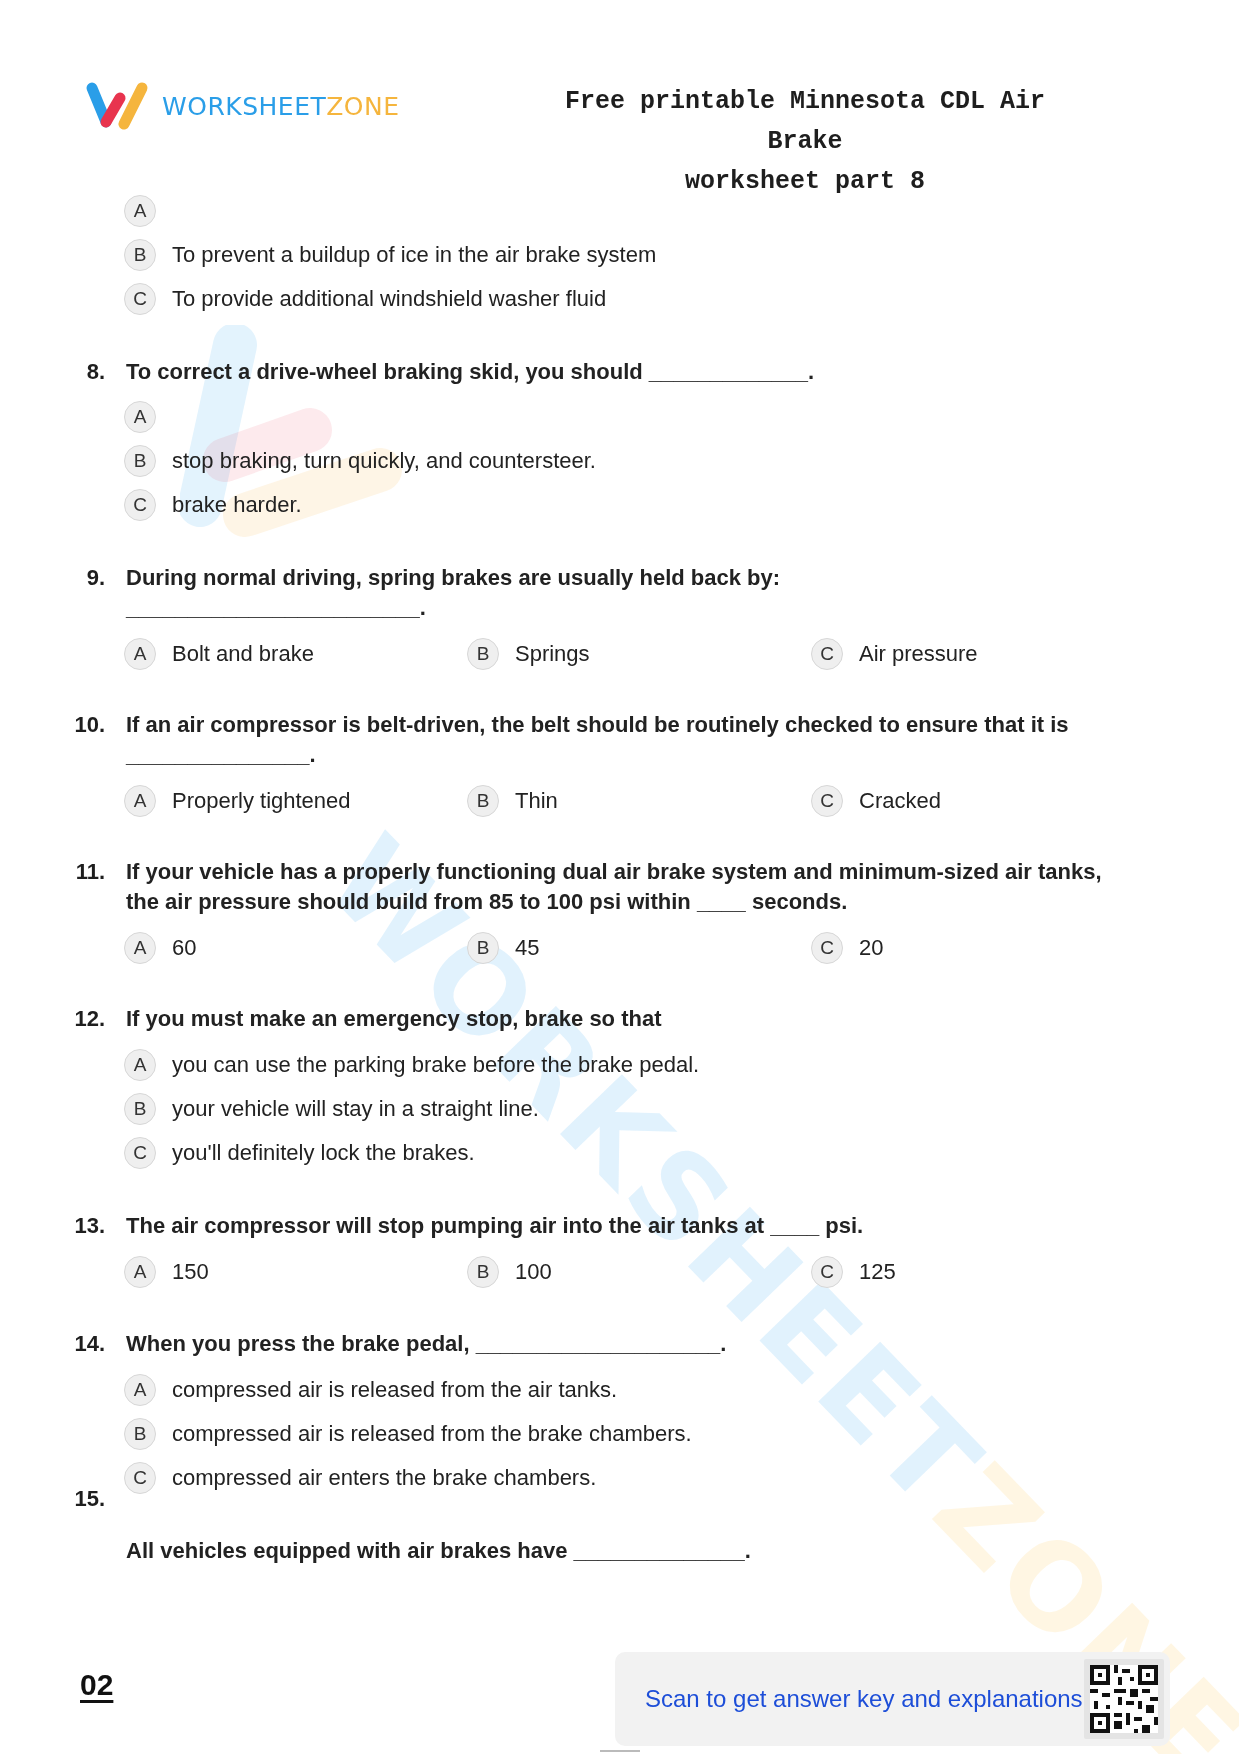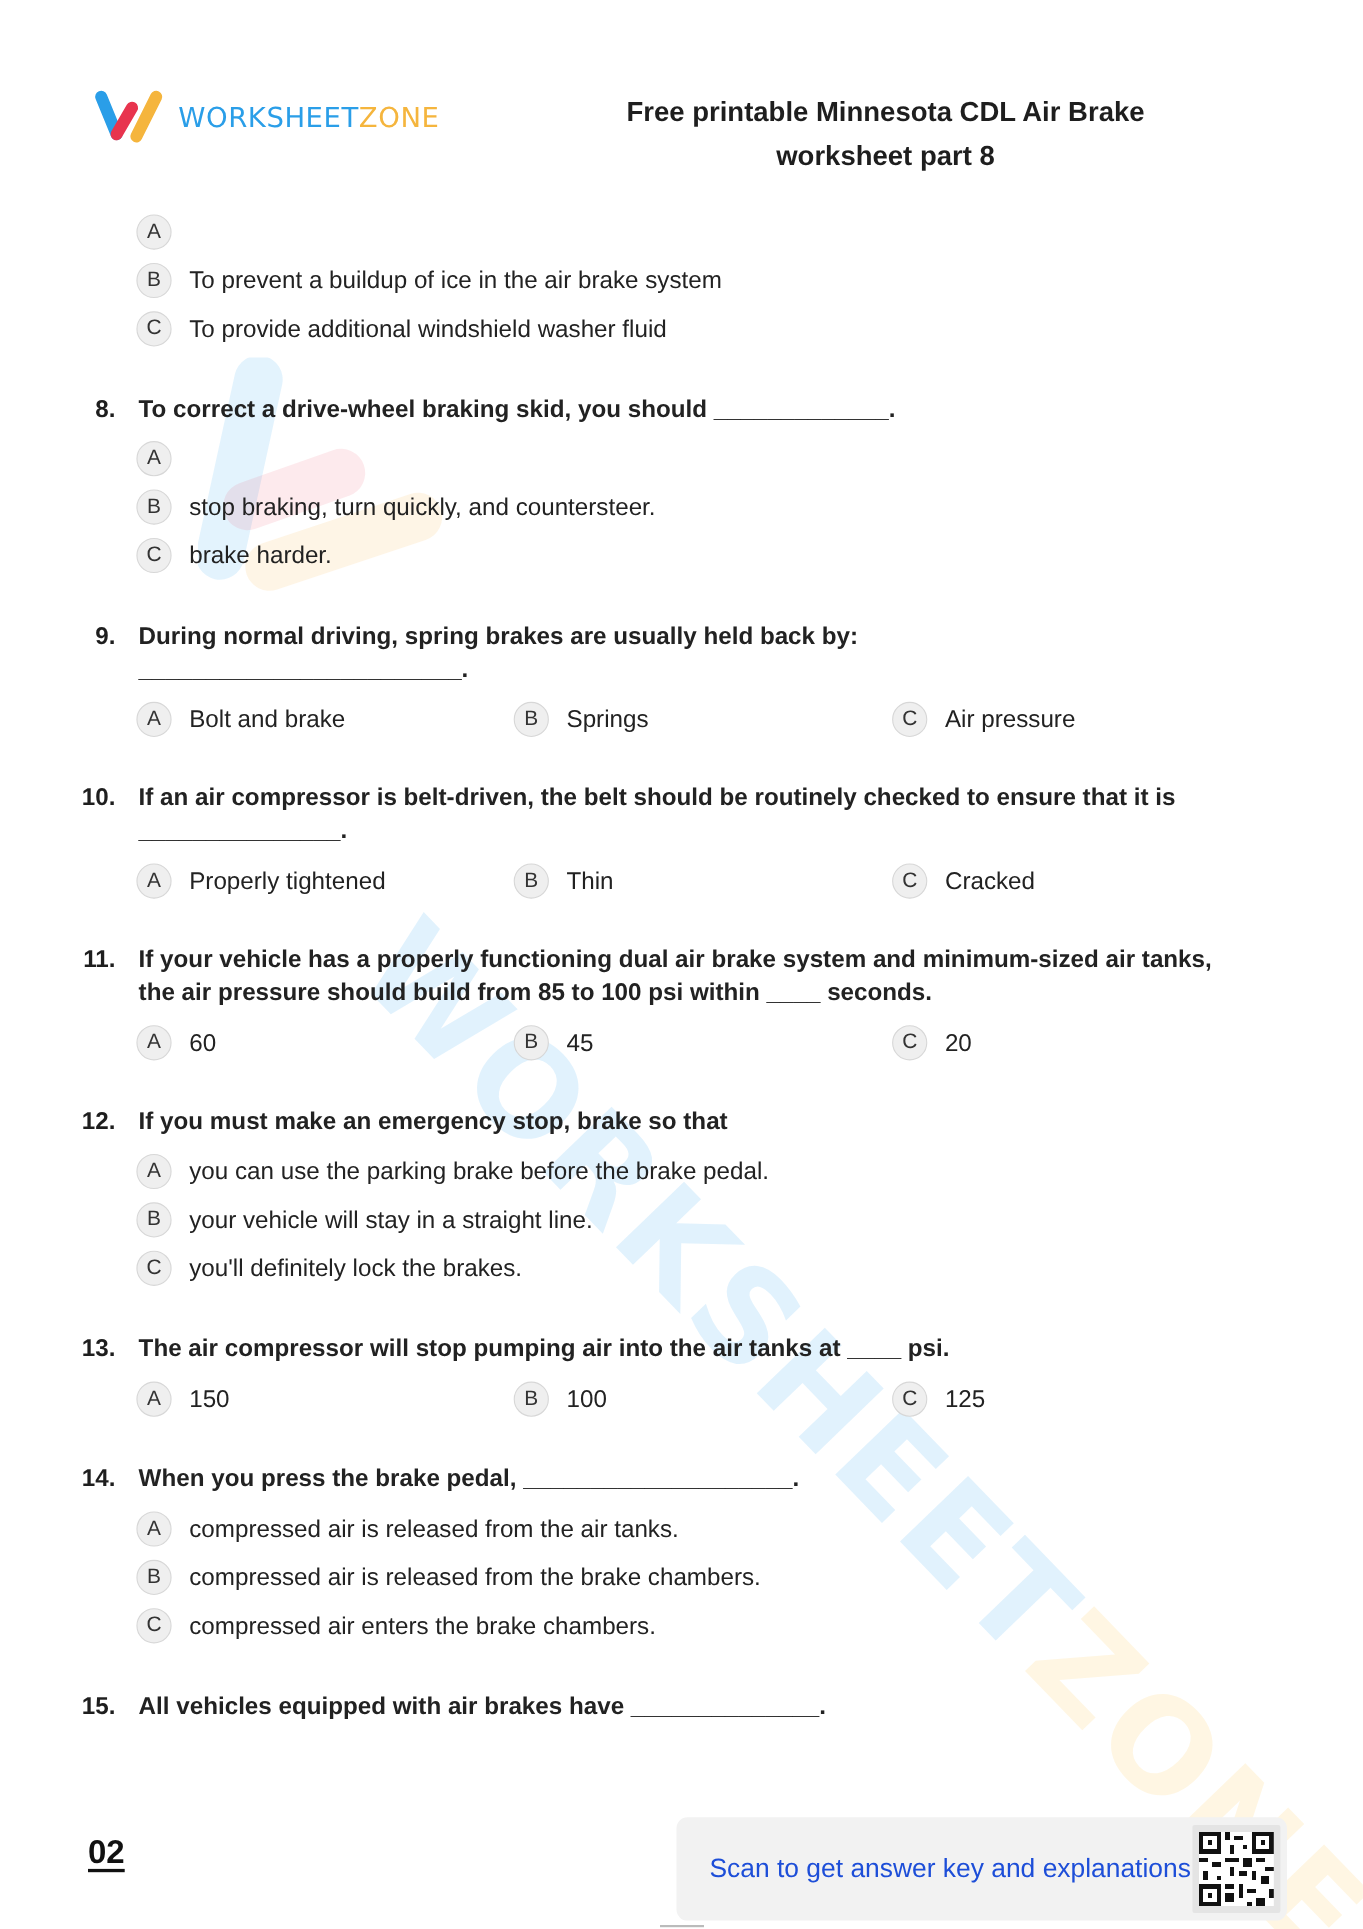--- a/index.html
+++ b/index.html
@@ -18,21 +18,21 @@
 
   
   .header { position: absolute; left: 0; top: 0; width: 984px; height: 180px; }
   .logo { position: absolute; left: 84px; top: 80px; display: flex; align-items: center; }
   .logo svg { width: 68px; height: 52px; }
   .logo-text { margin-left: 10px; font-family: "DejaVu Sans", sans-serif; font-size: 25px; letter-spacing: 0.5px; }
   .logo-text .a { color: #2a9ee8; }
   .logo-text .b { color: #f5b53d; }
   .title {
     position: absolute; left: 520px; top: 82px; width: 570px; text-align: center;
-    font-family: Liberation Sans, sans-serif; font-weight: bold; font-size: 25px; line-height: 40px; color: #1e1e1e;
+    font-family: Liberation Mono, monospace; font-weight: bold; font-size: 25px; line-height: 40px; color: #1e1e1e;
   }
 
   
   .content { position: absolute; left: 0; top: 0; width: 1239px; }
   .q { position: absolute; left: 0; width: 1239px; }
   .q-stem { position: absolute; left: 126px; font-size: 22px; line-height: 30px; color: #222; width: 1050px; font-weight: bold; }
   .q-num { position: absolute; font-weight: bold; font-size: 22px; color: #1e1e1e; width: 60px; text-align: right; }
   .opt { position: absolute; display: flex; align-items: center; height: 34px; }
   .badge {
     width: 32px; height: 32px; border-radius: 50%; background: #efefef; border: 1px solid #d7d7d7;
@@ -209,21 +209,21 @@
         <span class="badge">B</span>
         <span class="opt-text">compressed air is released from the brake chambers.</span>
       </div>
     <div class="opt" style="left:124px; top:1461px;">
         <span class="badge">C</span>
         <span class="opt-text">compressed air enters the brake chambers.</span>
       </div>
   </div>
 
   <div class="q">
-    <span class="q-num" style="left:45px; top:1538px;">15.</span>
+    <span class="q-num" style="left:45px; top:1486px;">15.</span>
     <div class="q-stem" style="top:1536px;">All vehicles equipped with air brakes have ______________.</div>
   </div>
 </div>
 
 <div class="page-num">02</div>
 <div class="scan-box">
   <span class="scan-text">Scan to get answer key and explanations</span>
   <div class="qr">
     <svg width="68" height="68" viewBox="0 0 17 17" shape-rendering="crispEdges">
       <rect width="17" height="17" fill="#ffffff"></rect>

